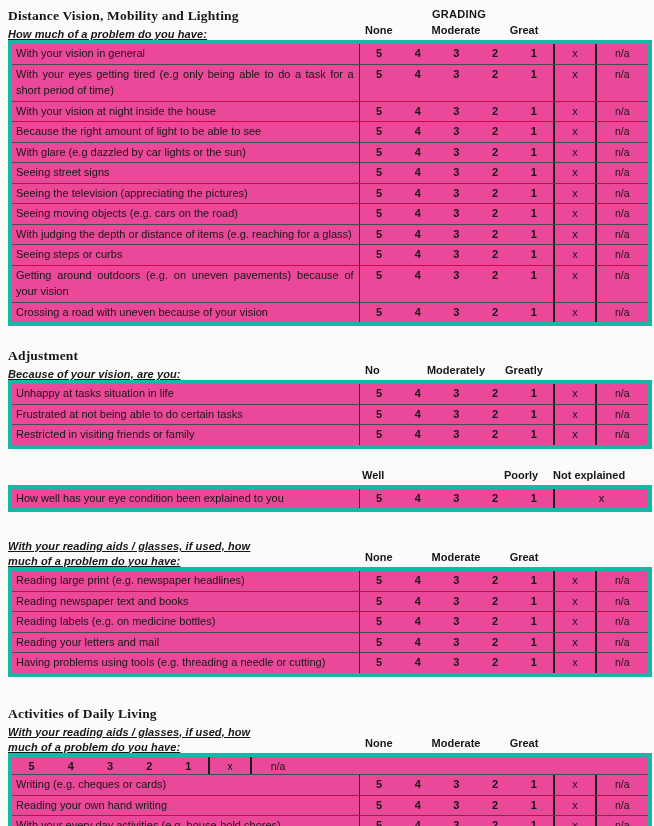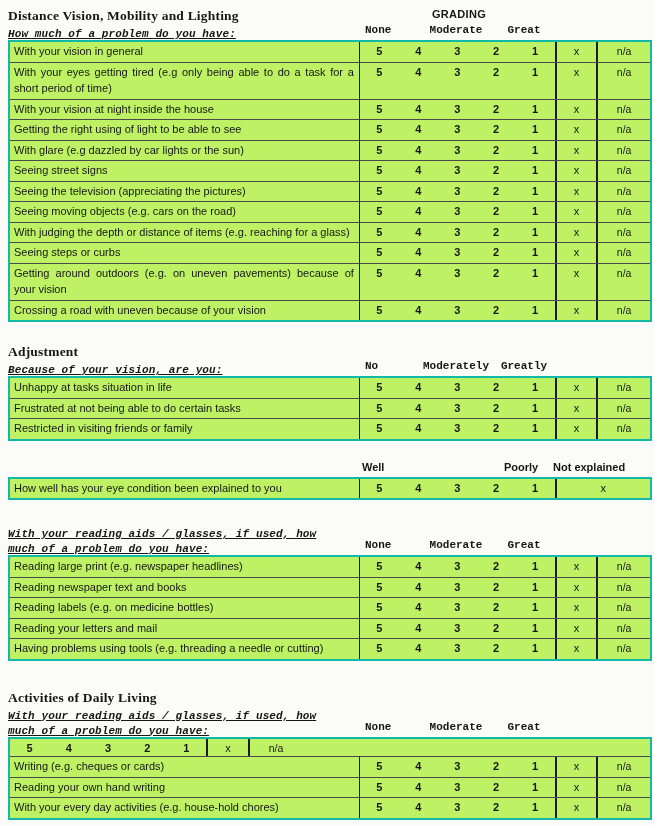--- a/index.html
+++ b/index.html
@@ -21,33 +21,33 @@
   .sec-head { position: relative; height: 18px; }
   .sec-title {
     font-family: "Liberation Serif", serif;
     font-weight: 700; font-size: 13.5px; letter-spacing: .2px;
   }
   .grading-label {
     position: absolute; left: 424px; top: 2px;
     font-weight: 700; font-size: 11px; letter-spacing: .3px;
   }
 
-  .prompt-row { position: relative; height: 15px; font-family: Liberation Mono, monospace; }
+  .prompt-row { position: relative; height: 15px; }
   .prompt {
     font-weight: 700; font-style: italic; text-decoration: underline;
     font-size: 11px; letter-spacing: .1px;
   }
   .anchors { position: absolute; left: 352px; top: 0; width: 198px; height: 15px;
     font-weight: 700; font-size: 11px; }
   .anch { position: absolute; top: 0; white-space: nowrap; }
   .a0 { left: 5px; }
   .a1 { left: 96px; transform: translateX(-50%); }
   .a2 { left: 164px; transform: translateX(-50%); }
 
-  .gtable { width: 644px; border: 2px solid #14b8a6; background: #bef264; margin-top: 1px; }
+  .gtable { width: 644px; border: 4px solid #14b8a6; background: #ec4899; margin-top: 1px; }
   .grow { display: flex; align-items: stretch; }
   .grow + .grow { border-top: 1px solid #4a4a4a; }
   .q {
     width: 352px; padding: 1px 5px 2px 4px;
     font-size: 11px; line-height: 16.5px;
     border-right: 1px solid #1d1d1d;
     text-align: justify;
   }
   .rate { width: 198px; display: flex; border-right: 2px solid #1d1d1d; padding-top: 1px; }
   .rv { flex: 1; text-align: center; font-weight: 700; font-size: 11px; line-height: 16.5px; }
@@ -104,21 +104,21 @@
             <span class="rv">5</span>
             <span class="rv">4</span>
             <span class="rv">3</span>
             <span class="rv">2</span>
             <span class="rv">1</span>
           </div>
           <div class="xcell">x</div>
           <div class="nacell">n/a</div>
         </div>
         <div class="grow">
-          <div class="q">Getting the right using of light to be able to see</div>
+          <div class="q">Because the right amount of light to be able to see</div>
           <div class="rate">
             <span class="rv">5</span>
             <span class="rv">4</span>
             <span class="rv">3</span>
             <span class="rv">2</span>
             <span class="rv">1</span>
           </div>
           <div class="xcell">x</div>
           <div class="nacell">n/a</div>
         </div>

